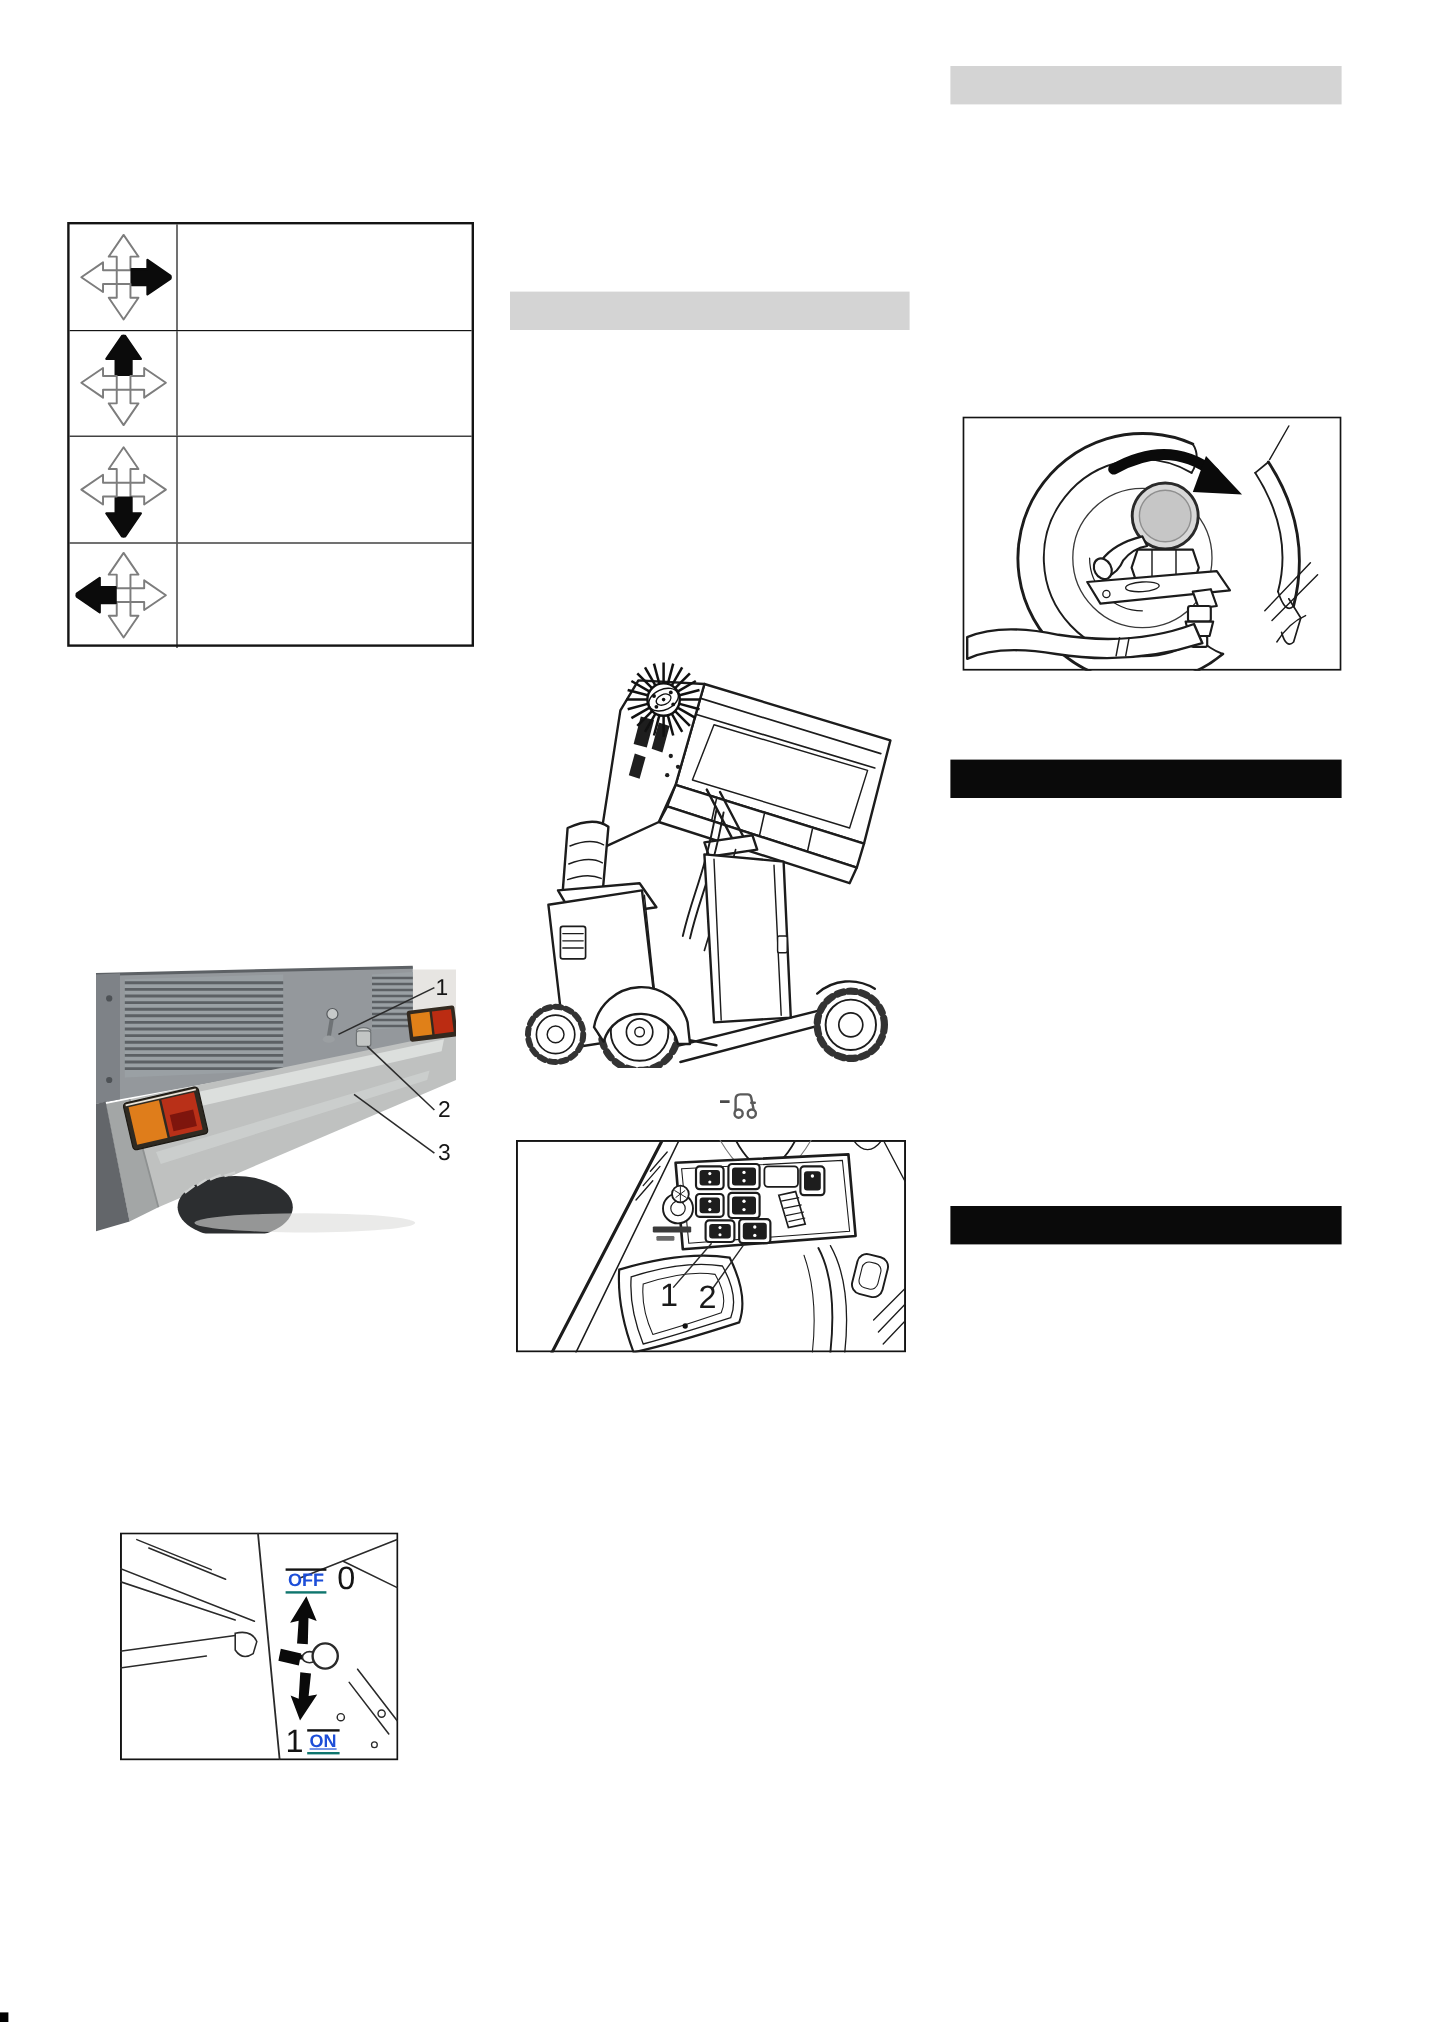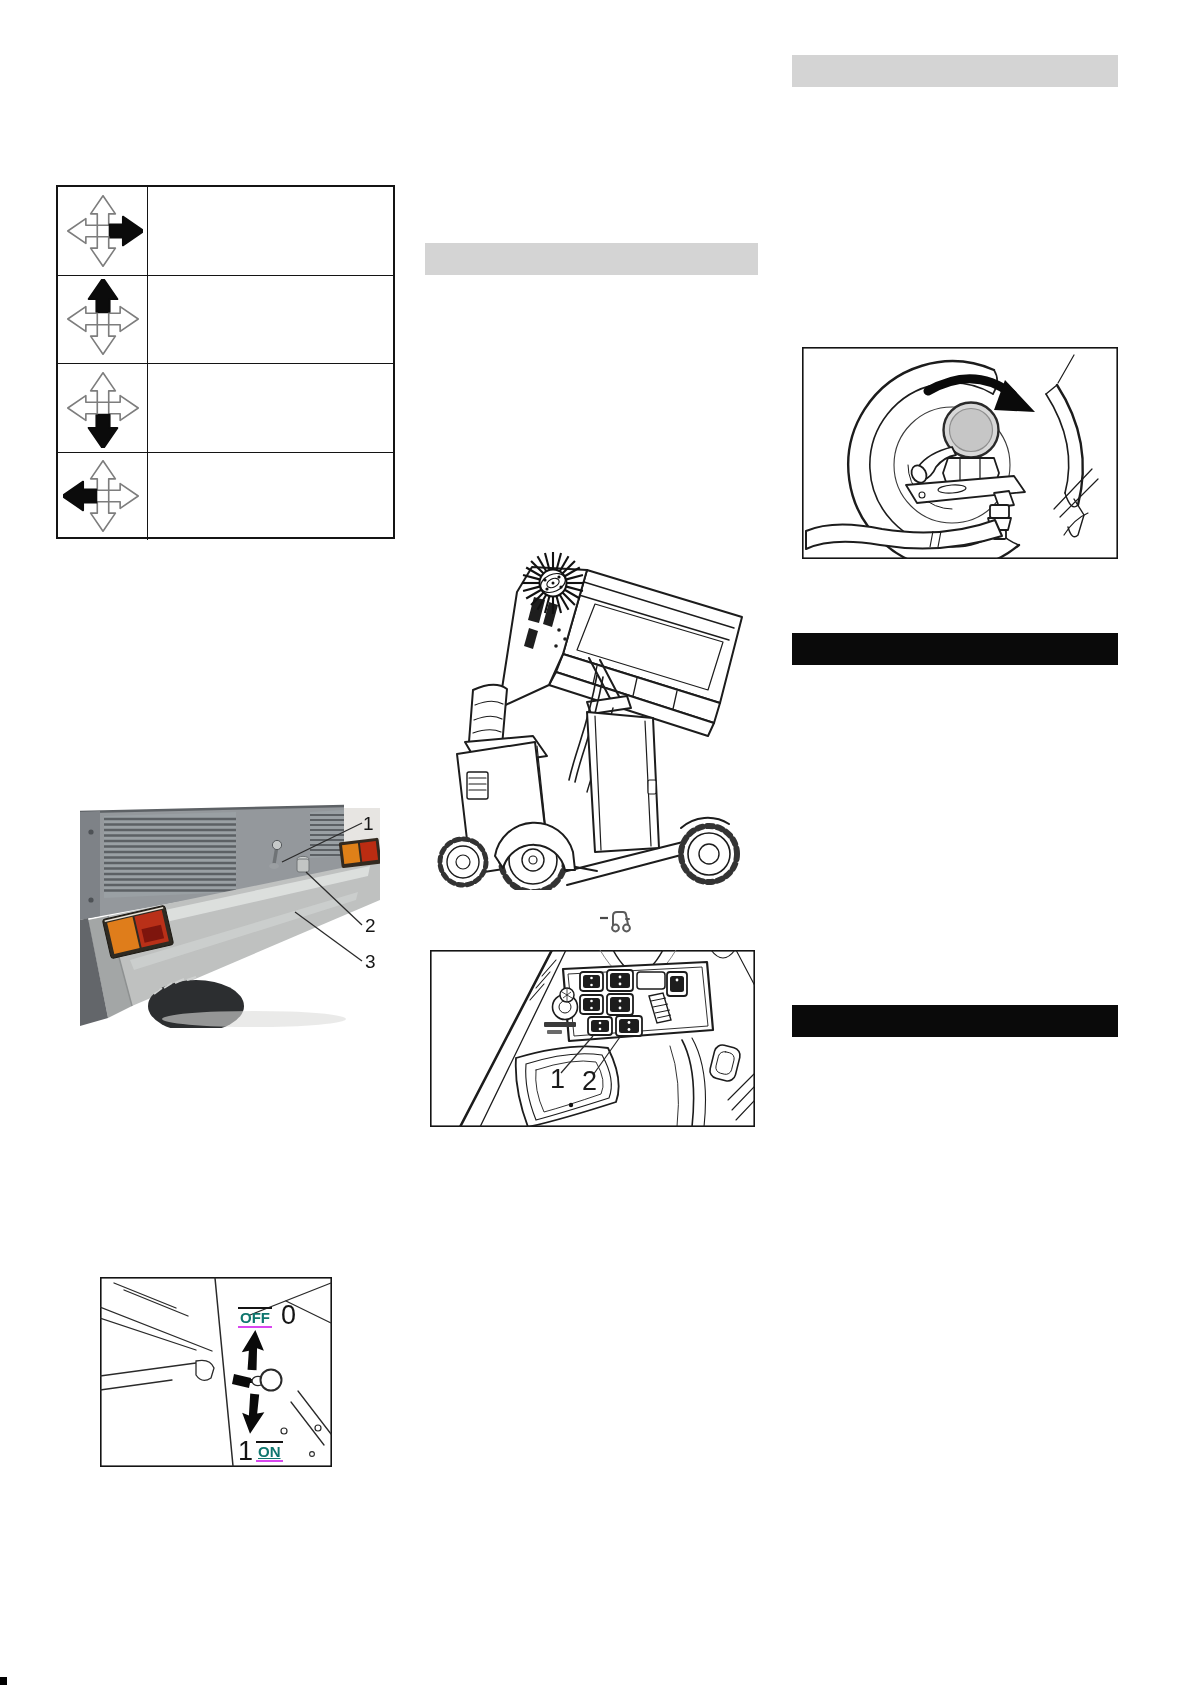--- a/index.html
+++ b/index.html
@@ -16,21 +16,21 @@
   .cell-icon{width:89px;border-right:1.5px solid #141414;display:flex;align-items:center;justify-content:center;}
   .cell-text{flex:1;}
   
   .bar{box-sizing:border-box;}
   
   .fig svg{display:block;}
   .callout-num{position:absolute;font-size:19px;line-height:1;color:#161616;}
   .dash-num{position:absolute;font-size:27px;line-height:1;color:#1a1a1a;}
   .sw-word{
     position:absolute;font-size:15px;font-weight:bold;line-height:1.15;
-    border-top:2px solid #141414;border-bottom:2px solid #d946ef;padding:0 2px;color:#0f766e;
+    border-top:2px solid #141414;border-bottom:2px solid #0f766e;padding:0 2px;color:#1d4ed8;
   }
   .sw-digit{position:absolute;font-size:27px;font-weight:400;line-height:1;color:#141414;}
   .corner-mark{background:#000;}
 </style>
 </head>
 <body>
 
 <div id="page">
 
   <div class="abs ctable" style="left:56px;top:185px;width:339px;height:354px;">

